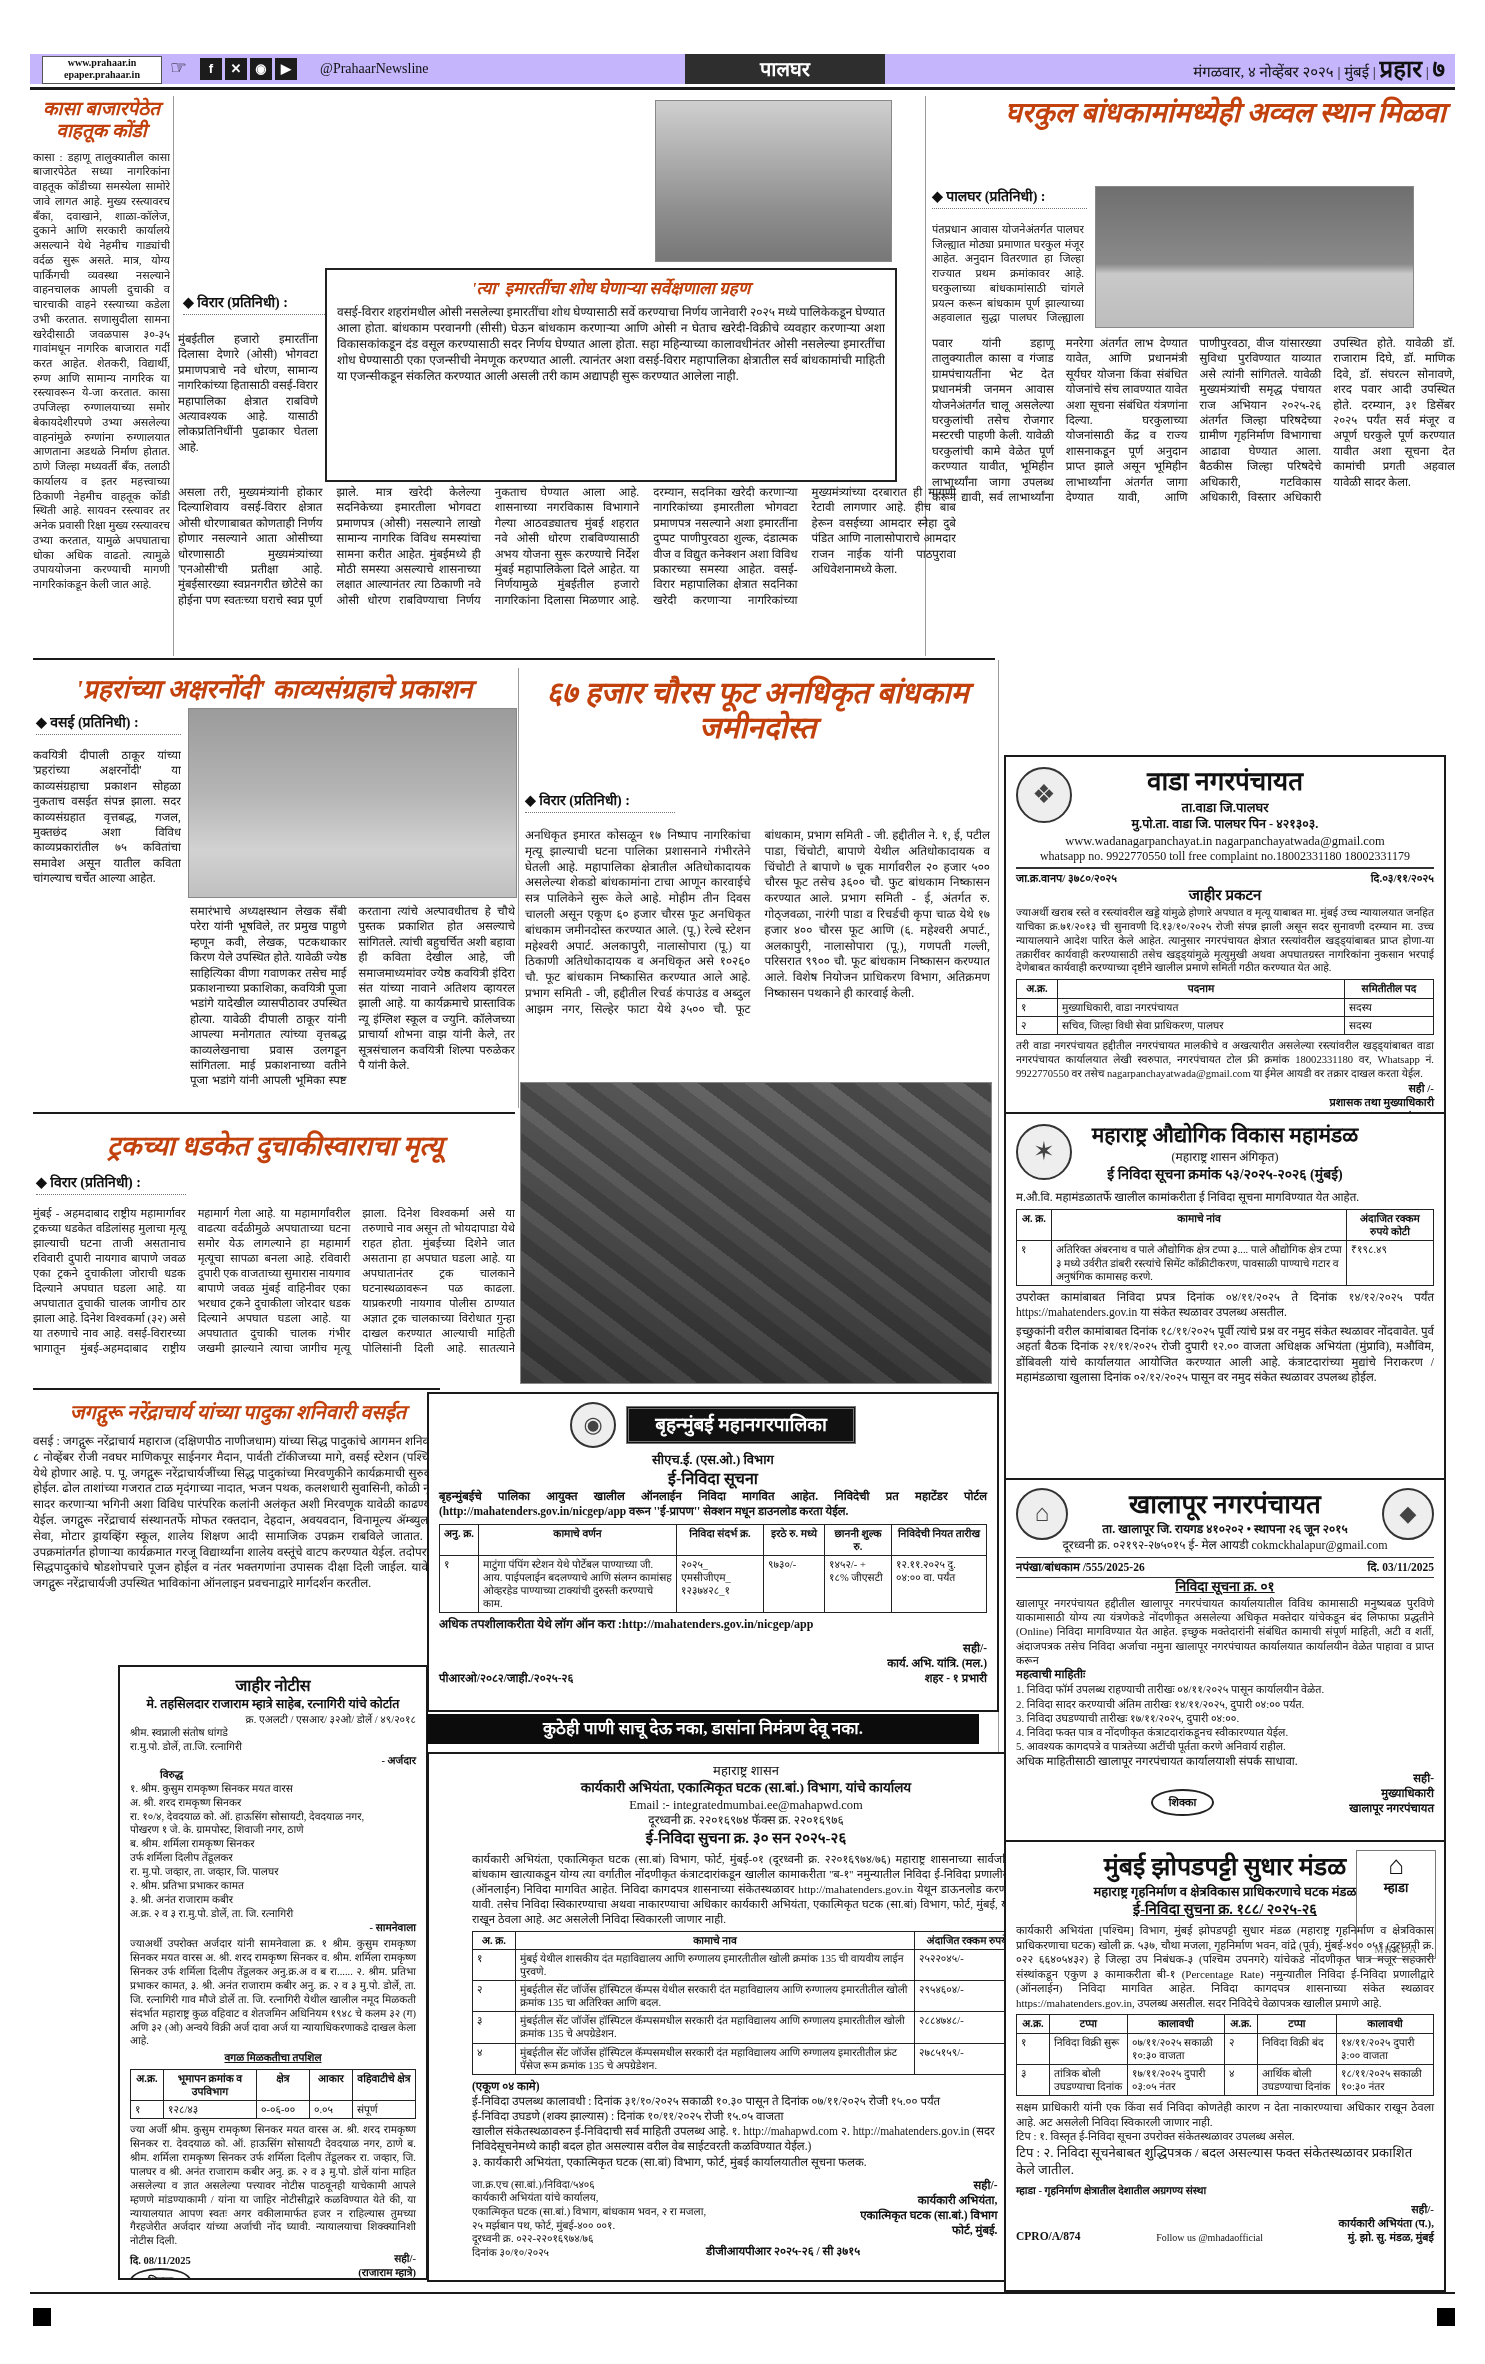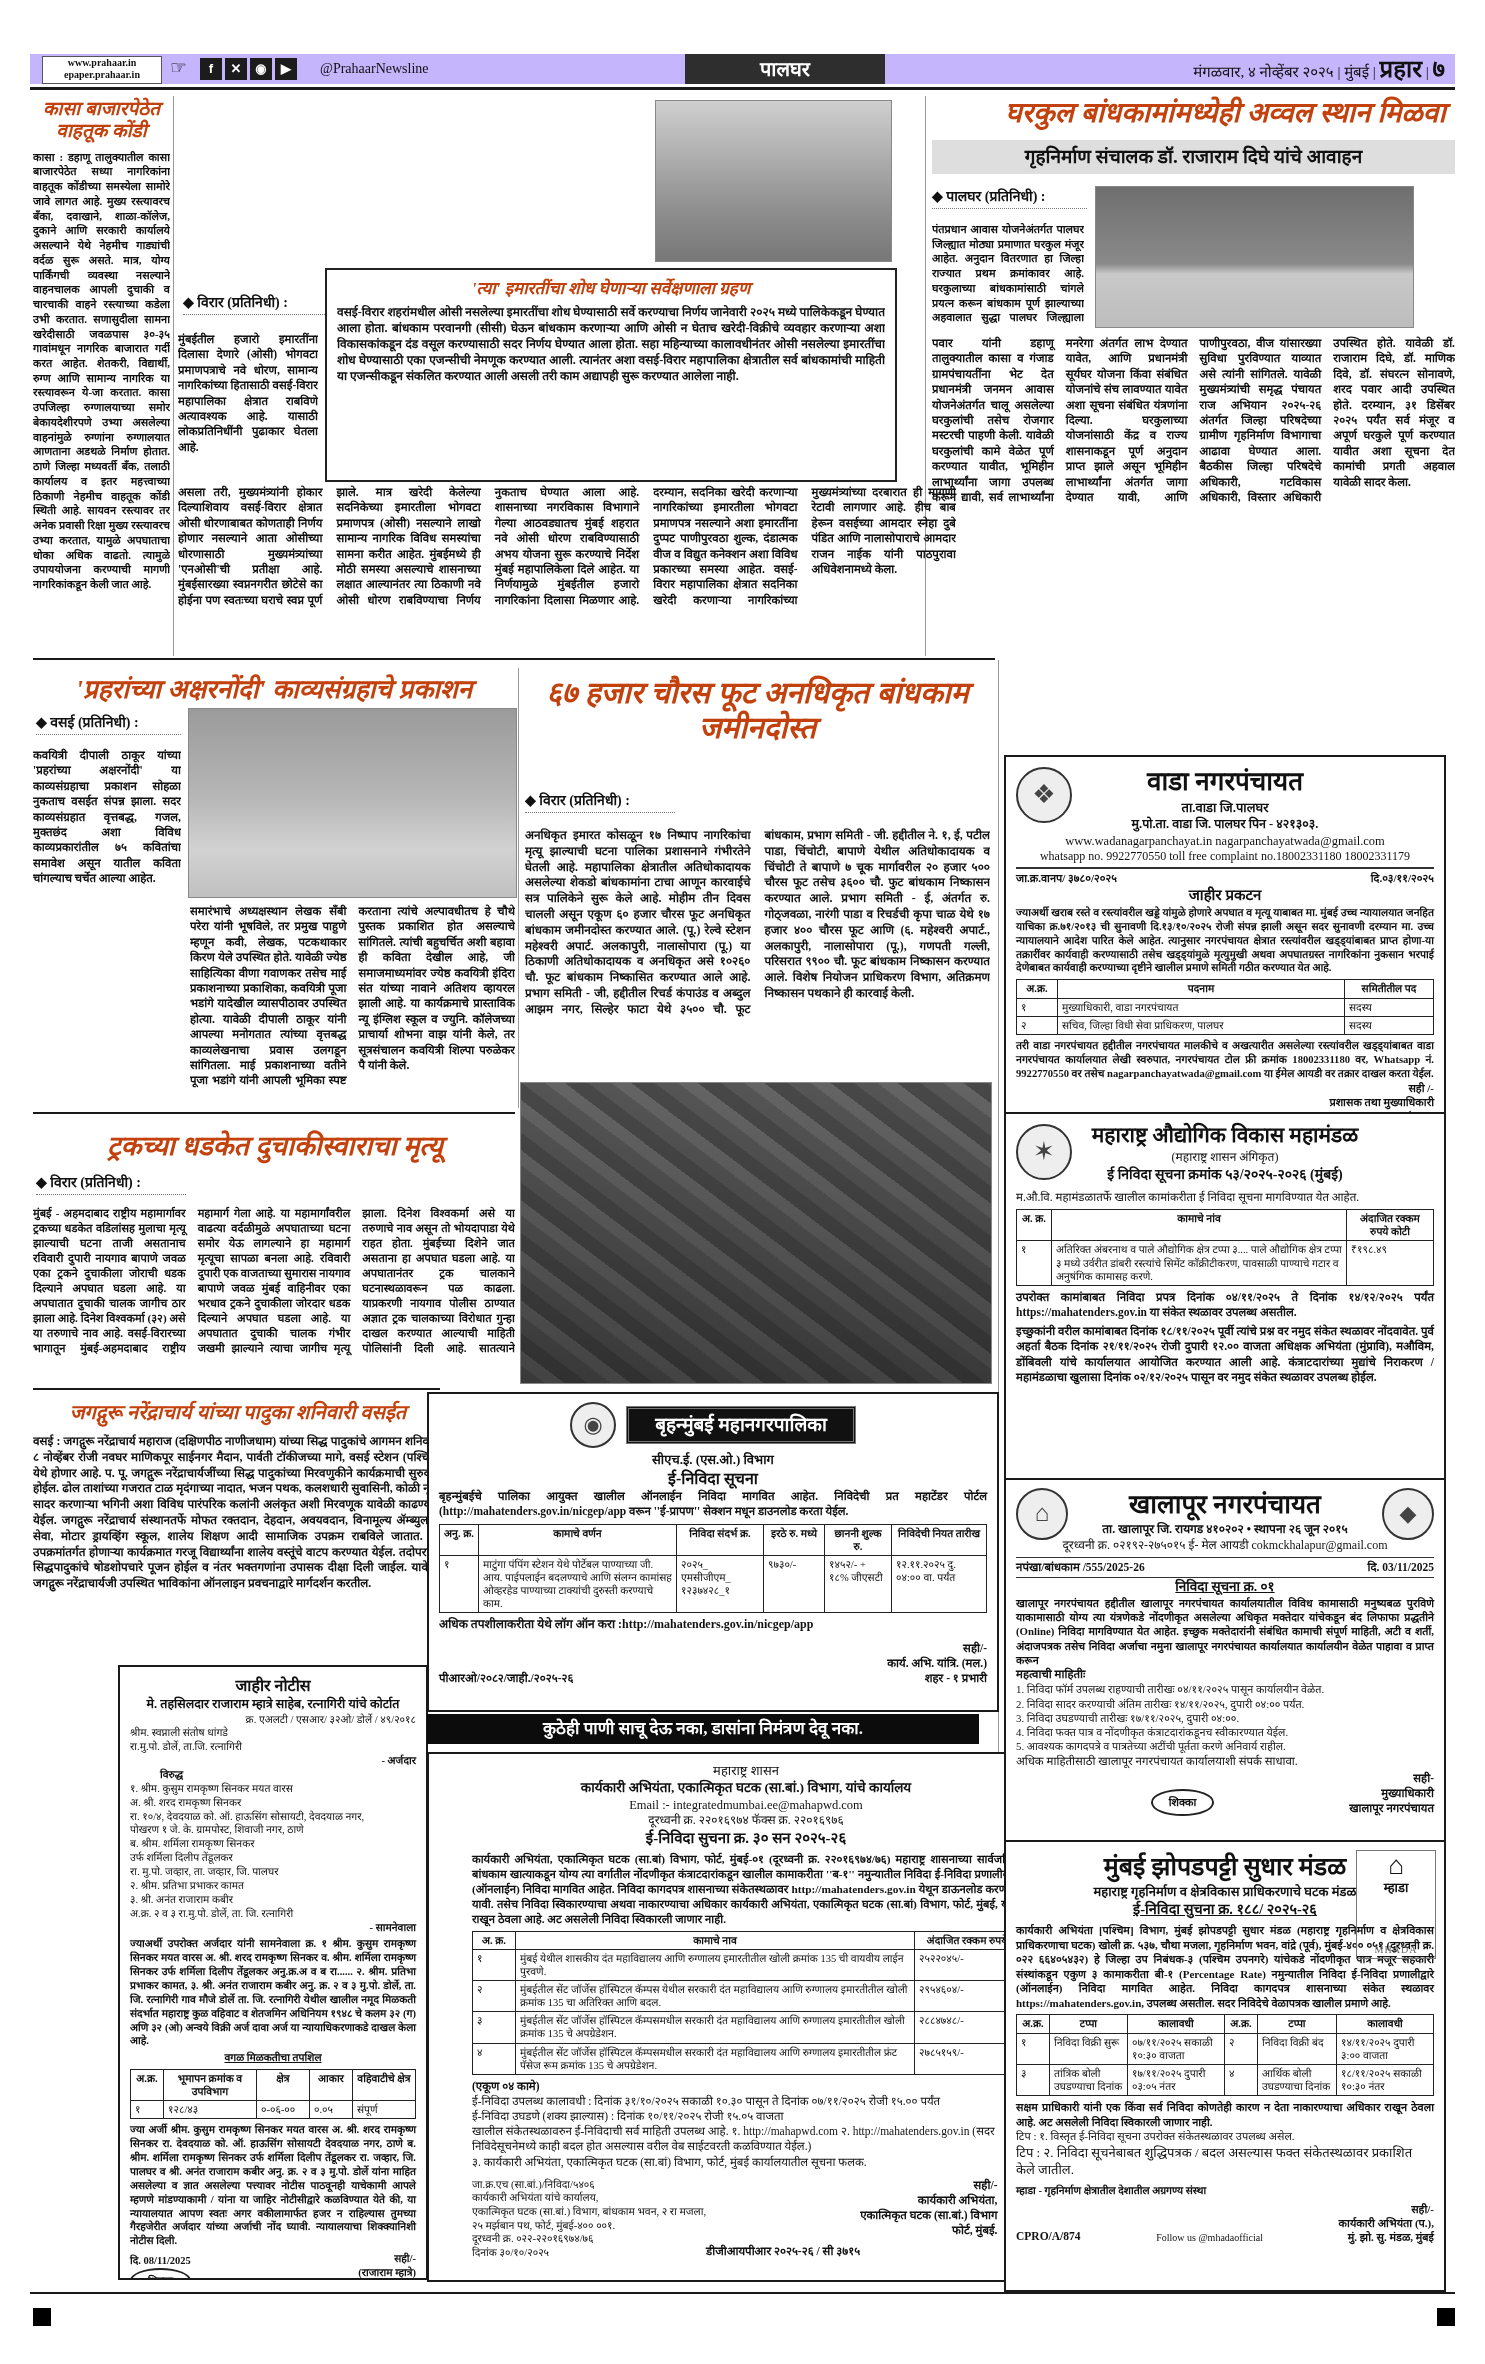--- a/index.html
+++ b/index.html
@@ -1,21 +1,21 @@
 <!DOCTYPE html>
 <html><head>
 <meta charset="utf-8">
 <style>
   html,body{margin:0;padding:0;background:#f2f2f0;}
   #page{position:relative;width:1485px;height:2364px;background:#ffffff;
         font-family:"Liberation Serif", serif;color:#111;overflow:hidden;}
   .abs{position:absolute;}
   .center{text-align:center;}
   .right{text-align:right;}
-  .just{text-align:justify;font-weight:bold;}
+  .just{text-align:justify;}
   .b{font-weight:bold;}
   .hline{position:absolute;background:#1a1a1a;height:2px;}
   .vline{position:absolute;background:#9a9a9a;width:1px;}
   
   .hstrip{position:absolute;left:30px;top:54px;width:1425px;height:30px;background:#c4b5fd;}
   .logobox{position:absolute;left:12px;top:2px;width:118px;height:26px;background:#fff;
            border:1px solid #555;font-size:10px;line-height:12px;text-align:center;font-weight:bold;}
   .socsq{display:inline-block;width:22px;height:22px;background:#1c1c1c;color:#fff;
          text-align:center;line-height:22px;font-size:13px;font-weight:bold;margin-right:3px;vertical-align:middle;
          font-family:"Liberation Sans",sans-serif;}
@@ -86,21 +86,20 @@
   <div class="photo" style="left:655px;top:100px;width:235px;height:160px;background:linear-gradient(180deg,#cfcfcf 0%,#aeaeae 35%,#8d8d8d 70%,#777 100%);"></div>
   <div class="abs byline" style="left:183px;top:292px;width:160px;">◆ विरार (प्रतिनिधी) :</div>
   <div class="insetbox" style="left:325px;top:268px;width:548px;height:198px;">
     <div class="art-title center" style="font-size:17px;margin-bottom:5px;">'त्या' इमारतींचा शोध घेणाऱ्या सर्वेक्षणाला ग्रहण</div>
     <div class="bodytxt just" style="font-size:12px;height:160px;">वसई-विरार शहरांमधील ओसी नसलेल्या इमारतींचा शोध घेण्यासाठी सर्वे करण्याचा निर्णय जानेवारी २०२५ मध्ये पालिकेकडून घेण्यात आला होता. बांधकाम परवानगी (सीसी) घेऊन बांधकाम करणाऱ्या आणि ओसी न घेताच खरेदी-विक्रीचे व्यवहार करणाऱ्या अशा विकासकांकडून दंड वसूल करण्यासाठी सदर निर्णय घेण्यात आला होता. सहा महिन्याच्या कालावधीनंतर ओसी नसलेल्या इमारतींचा शोध घेण्यासाठी एका एजन्सीची नेमणूक करण्यात आली. त्यानंतर अशा वसई-विरार महापालिका क्षेत्रातील सर्व बांधकामांची माहिती या एजन्सीकडून संकलित करण्यात आली असली तरी काम अद्यापही सुरू करण्यात आलेला नाही.</div>
   </div>
   <div class="abs bodytxt just" style="left:178px;top:332px;width:140px;height:146px;">मुंबईतील हजारो इमारतींना दिलासा देणारे (ओसी) भोगवटा प्रमाणपत्राचे नवे धोरण, सामान्य नागरिकांच्या हितासाठी वसई-विरार महापालिका क्षेत्रात राबविणे अत्यावश्यक आहे. यासाठी लोकप्रतिनिधींनी पुढाकार घेतला आहे.</div>
   <div class="abs bodytxt just" style="left:178px;top:485px;width:778px;height:172px;column-count:5;column-gap:14px;">असला तरी, मुख्यमंत्र्यांनी होकार दिल्याशिवाय वसई-विरार क्षेत्रात ओसी धोरणाबाबत कोणताही निर्णय होणार नसल्याने आता ओसीच्या धोरणासाठी मुख्यमंत्र्यांच्या 'एनओसी'ची प्रतीक्षा आहे. मुंबईसारख्या स्वप्ननगरीत छोटेसे का होईना पण स्वतःच्या घराचे स्वप्न पूर्ण झाले. मात्र खरेदी केलेल्या सदनिकेच्या इमारतीला भोगवटा प्रमाणपत्र (ओसी) नसल्याने लाखो सामान्य नागरिक विविध समस्यांचा सामना करीत आहेत. मुंबईमध्ये ही मोठी समस्या असल्याचे शासनाच्या लक्षात आल्यानंतर त्या ठिकाणी नवे ओसी धोरण राबविण्याचा निर्णय नुकताच घेण्यात आला आहे. शासनाच्या नगरविकास विभागाने गेल्या आठवड्यातच मुंबई शहरात नवे ओसी धोरण राबविण्यासाठी अभय योजना सुरू करण्याचे निर्देश मुंबई महापालिकेला दिले आहेत. या निर्णयामुळे मुंबईतील हजारो नागरिकांना दिलासा मिळणार आहे. दरम्यान, सदनिका खरेदी करणाऱ्या नागरिकांच्या इमारतीला भोगवटा प्रमाणपत्र नसल्याने अशा इमारतींना दुप्पट पाणीपुरवठा शुल्क, दंडात्मक वीज व विद्युत कनेक्शन अशा विविध प्रकारच्या समस्या आहेत. वसई-विरार महापालिका क्षेत्रात सदनिका खरेदी करणाऱ्या नागरिकांच्या मुख्यमंत्र्यांच्या दरबारात ही मागणी रेटावी लागणार आहे. हीच बाब हेरून वसईच्या आमदार स्नेहा दुबे पंडित आणि नालासोपाराचे आमदार राजन नाईक यांनी पाठपुरावा अधिवेशनामध्ये केला.</div>
 
   <div class="abs art-title center" style="left:964px;top:98px;width:523px;font-size:28px;line-height:1.1;">घरकुल बांधकामांमध्येही अव्वल स्थान मिळवा</div>
-  <div class="abs center b" style="left:932px;top:140px;width:523px;height:34px;background:#dedede;font-size:19px;line-height:34px;">गृहनिर्माण संचालक डॉ. राजाराम दिघे यांचे आवाहन</div>
   <div class="abs byline" style="left:932px;top:186px;width:155px;">◆ पालघर (प्रतिनिधी) :</div>
   <div class="photo" style="left:1095px;top:186px;width:317px;height:140px;background:linear-gradient(180deg,#6f6f6f 0%,#8a8a8a 55%,#c9c9c9 62%,#bdbdbd 100%);"></div>
   <div class="abs bodytxt just" style="left:932px;top:222px;width:152px;height:104px;font-size:11px;">पंतप्रधान आवास योजनेअंतर्गत पालघर जिल्ह्यात मोठ्या प्रमाणात घरकुल मंजूर आहेत. अनुदान वितरणात हा जिल्हा राज्यात प्रथम क्रमांकावर आहे. घरकुलाच्या बांधकामांसाठी चांगले प्रयत्न करून बांधकाम पूर्ण झाल्याच्या अहवालात सुद्धा पालघर जिल्ह्याला अव्वल ठेवा, अशी अपेक्षा मुख्यमंत्री समृद्ध पंचायत राज अभियानाचे संचालक डॉ. राजाराम दिघे (गृहनिर्माण) यांनी व्यक्त केली आहे.</div>
   <div class="abs bodytxt just" style="left:932px;top:336px;width:523px;height:362px;column-count:4;column-gap:12px;font-size:11.5px;">पवार यांनी डहाणू तालुक्यातील कासा व गंजाड ग्रामपंचायतींना भेट देत प्रधानमंत्री जनमन आवास योजनेअंतर्गत चालू असलेल्या घरकुलांची तसेच रोजगार मस्टरची पाहणी केली. यावेळी घरकुलांची कामे वेळेत पूर्ण करण्यात यावीत, भूमिहीन लाभार्थ्यांना जागा उपलब्ध करून द्यावी, सर्व लाभार्थ्यांना मनरेगा अंतर्गत लाभ देण्यात यावेत, आणि प्रधानमंत्री सूर्यघर योजना किंवा संबंधित योजनांचे संच लावण्यात यावेत अशा सूचना संबंधित यंत्रणांना दिल्या. घरकुलाच्या योजनांसाठी केंद्र व राज्य शासनाकडून पूर्ण अनुदान प्राप्त झाले असून भूमिहीन लाभार्थ्यांना अंतर्गत जागा देण्यात यावी, आणि पाणीपुरवठा, वीज यांसारख्या सुविधा पुरविण्यात याव्यात असे त्यांनी सांगितले. यावेळी मुख्यमंत्र्यांची समृद्ध पंचायत राज अभियान २०२५-२६ अंतर्गत जिल्हा परिषदेच्या ग्रामीण गृहनिर्माण विभागाचा आढावा घेण्यात आला. बैठकीस जिल्हा परिषदेचे अधिकारी, गटविकास अधिकारी, विस्तार अधिकारी उपस्थित होते. यावेळी डॉ. राजाराम दिघे, डॉ. माणिक दिवे, डॉ. संघरत्न सोनावणे, शरद पवार आदी उपस्थित होते. दरम्यान, ३१ डिसेंबर २०२५ पर्यंत सर्व मंजूर व अपूर्ण घरकुले पूर्ण करण्यात यावीत अशा सूचना देत कामांची प्रगती अहवाल यावेळी सादर केला.</div>
 
   <div class="hline" style="left:33px;top:658px;width:962px;"></div>
 
   <div class="abs art-title center" style="left:33px;top:670px;width:482px;font-size:26px;">'प्रहरांच्या अक्षरनोंदी' काव्यसंग्रहाचे प्रकाशन</div>
   <div class="abs byline" style="left:36px;top:712px;width:145px;">◆ वसई (प्रतिनिधी) :</div>
   <div class="photo" style="left:188px;top:708px;width:327px;height:188px;background:linear-gradient(180deg,#9b9b9b 0%,#b5b5b5 45%,#d2d2d2 75%,#c0c0c0 100%);"></div>

